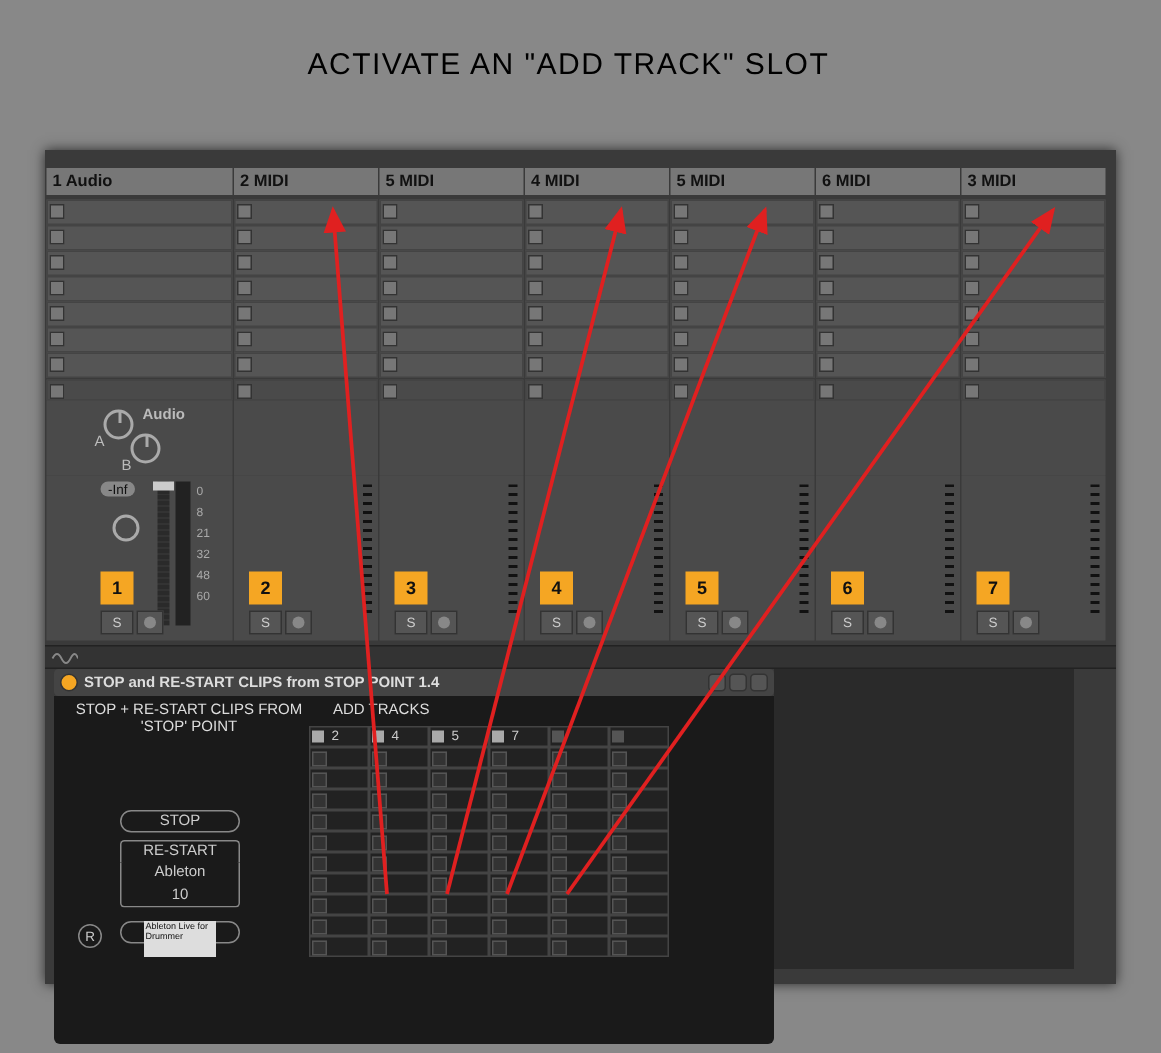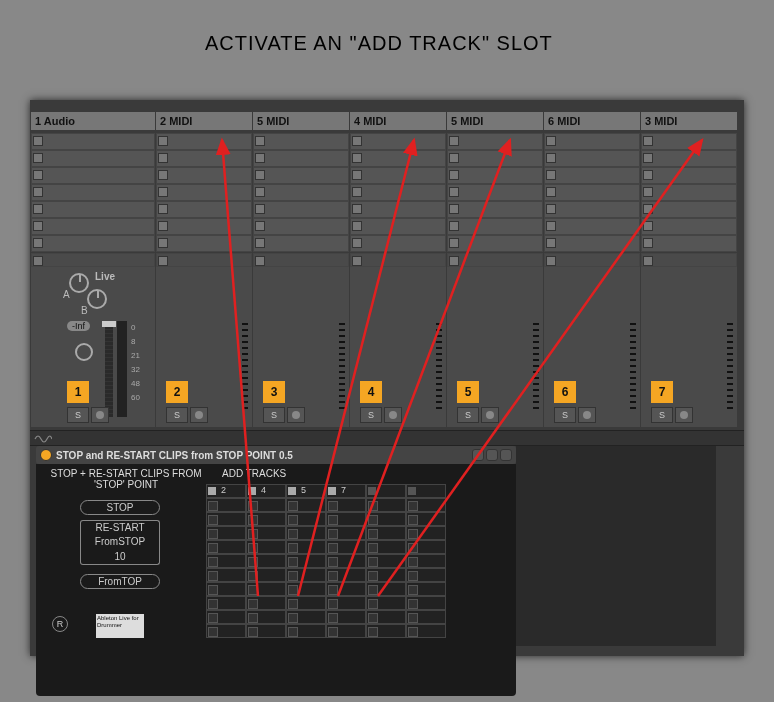--- a/index.html
+++ b/index.html
@@ -137,21 +137,21 @@
   }
   .device-right-panel{
     position:absolute;top:0;left:480px;width:200px;height:200px;
     background:#2a2a2a;
   }
   .dev-subtitle{color:#ddd;font-size:10px;position:absolute;top:4px;left:10px;text-align:center;width:160px;line-height:1.1;}
   .dev-subtitle2{color:#ddd;font-size:10px;position:absolute;top:4px;left:186px;}
   .dev-btn{
     position:absolute;border:1px solid #888;border-radius:10px;
     color:#ccc;font-size:10px;text-align:center;
-    height:15px;line-height:13px;
+    height:15px;line-height:13px;margin-top:40px;
   }
   .r-circle{position:absolute;width:16px;height:16px;border:1px solid #888;border-radius:50%;
     color:#ccc;font-size:9px;text-align:center;line-height:15px;left:16px;top:152px;}
   .logo-box{position:absolute;left:60px;top:150px;width:48px;height:24px;background:#ddd;color:#111;font-size:6px;padding:1px;line-height:1.1;}
   .add-grid{position:absolute;top:20px;left:170px;}
   .add-header{display:flex;height:14px;}
   .add-hcell{width:40px;height:14px;border:1px solid #444;background:#222;position:relative;}
   .add-hcell.active{background:#222;}
   .add-hcell .toggle{width:8px;height:8px;background:#555;position:absolute;left:1px;top:2px;}
   .add-hcell.active .toggle{background:#aaa;}
@@ -388,21 +388,21 @@
           </div>
         </div>
       </div>
 
     <div class="sends-area">
       <div class="sends-col0">
         <div class="knob" style="left:38px;top:6px"></div>
         <div class="sends-label" style="left:32px;top:22px">A</div>
         <div class="knob" style="left:56px;top:22px"></div>
         <div class="sends-label" style="left:50px;top:38px">B</div>
-        <div class="sends-label" style="left:64px;top:4px;font-weight:bold">Live</div>
+        <div class="sends-label" style="left:64px;top:4px;font-weight:bold">Audio</div>
       </div>
       <div id="sends-others" style="display:flex">
           <div class="sends-other tw" style="width: 96px; height: 50px;"></div>
           <div class="sends-other tw" style="width: 96px; height: 50px;"></div>
           <div class="sends-other tw" style="width: 96px; height: 50px;"></div>
           <div class="sends-other tw" style="width: 96px; height: 50px;"></div>
           <div class="sends-other tw" style="width: 96px; height: 50px;"></div>
           <div class="sends-other tw" style="width: 96px; height: 50px;"></div>
         </div>
     </div>
@@ -469,34 +469,34 @@
 
   <div class="bottom-divider">
     <svg class="wave-icon">
         <path d="M1 6 Q4 0 7 6 T13 6 T18 6" stroke="#888" fill="none" stroke-width="1.2"></path>
       </svg>
   </div>
 
   <div class="device-area">
     <div class="device-title">
       <div class="power-btn"></div>
-      <div class="device-title-text">STOP and RE-START CLIPS from STOP POINT 0.5</div>
+      <div class="device-title-text">STOP and RE-START CLIPS from STOP POINT 1.4</div>
       <div class="title-icons">
         <div class="title-icon"></div>
         <div class="title-icon"></div>
         <div class="title-icon"></div>
       </div>
     </div>
     <div class="device-body">
       <div class="dev-subtitle">STOP + RE-START CLIPS FROM 'STOP' POINT</div>
       <div class="dev-subtitle2">ADD TRACKS</div>
 
       <div class="dev-btn dev-stop">STOP</div>
       <div class="dev-btn dev-restart">RE-START</div>
-      <div class="dev-btn dev-fromstop">FromSTOP</div>
+      <div class="dev-btn dev-fromstop">Ableton</div>
       <div class="dev-btn dev-ten">10</div>
       <div class="dev-btn dev-fromtop">FromTOP</div>
 
       <div class="r-circle">R</div>
       <div class="logo-box">Ableton Live for Drummer</div>
 
       <div class="add-grid" id="add-grid">
           <div class="add-header">
             <div class="add-hcell active">
               <div class="toggle"></div>

